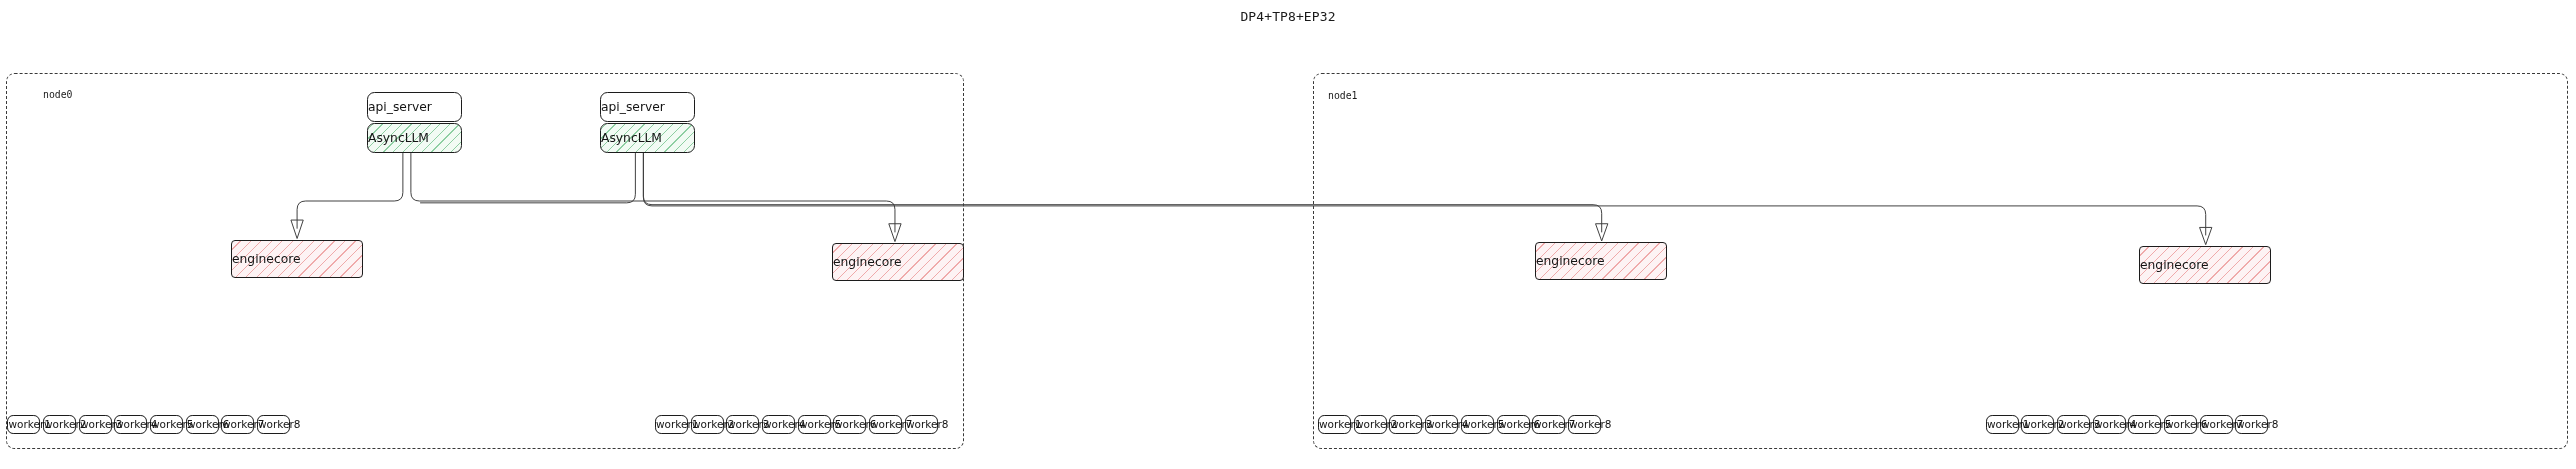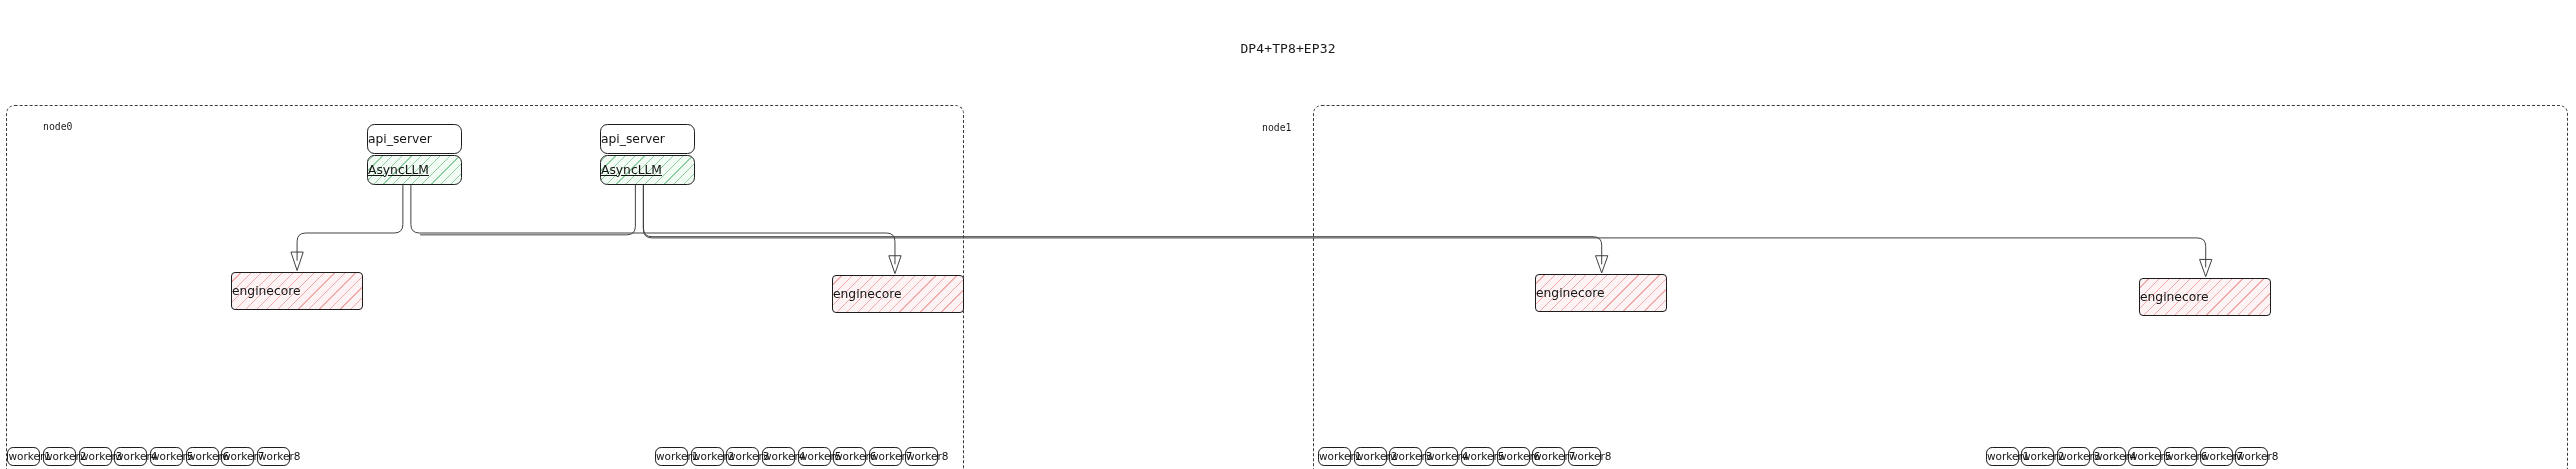--- a/index.html
+++ b/index.html
@@ -1,20 +1,20 @@
 <!DOCTYPE html>
 <html style="font-size:9.8px"><head>
 <meta charset="utf-8">
 <style>
   html,body{margin:0;padding:0;background:#ffffff;}
   body{
     font-family:"DejaVu Sans", sans-serif;
     width:2576px;height:469px;position:relative;overflow:hidden;
   }
-  #stage{position:absolute;left:0;top:0;width:2576px;height:369px;margin-top:32px;}
+  #stage{position:absolute;left:0;top:0;width:2576px;height:369px;}
 
   .title{
     position:absolute;left:0;top:8.6px;width:2576px;text-align:center;
     font-family:"DejaVu Sans Mono","Liberation Mono",monospace;
     font-size:13px;color:#1a1a1a;letter-spacing:0.1px;white-space:nowrap;
   }
 
   .node-panel{
     position:absolute;
     border:1.2px dashed #3a3a3a;
@@ -38,21 +38,20 @@
   .box.api{ border-radius:7.4px; }
   .box.async{
     border-radius:7.4px;
     background-color:#f2fbf4;
     background-image:repeating-linear-gradient(
         -45deg,
         rgba(60,170,95,0.55) 0px,
         rgba(60,170,95,0.55) 0.9px,
         rgba(0,0,0,0) 0.9px,
         rgba(0,0,0,0) 6.8px);
-    text-decoration:underline;
   }
   .box.engine{
     border-radius:4px;
     background-color:#fdf3f4;
     background-image:repeating-linear-gradient(
         -45deg,
         rgba(228,110,110,0.55) 0px,
         rgba(228,110,110,0.55) 0.9px,
         rgba(0,0,0,0) 0.9px,
         rgba(0,0,0,0) 7.4px);
@@ -93,21 +92,21 @@
   </div>
 
   <div class="box engine" style="left:231px;top:240px;width:132px;height:38px;">
     <span class="lbl">enginecore</span>
   </div>
   <div class="box engine" style="left:832px;top:243px;width:132px;height:38px;">
     <span class="lbl">enginecore</span>
   </div>
 
   <div class="node-panel" style="left:1313px;top:73px;width:1255px;height:376px;"></div>
-  <div class="node-label" style="left:1254px;top:90px;padding-left:8px;">node1</div>
+  <div class="node-label" style="left:1320px;top:90px;padding-left:8px;">node1</div>
 
   <div class="box engine" style="left:1535px;top:242px;width:132px;height:38px;">
     <span class="lbl">enginecore</span>
   </div>
   <div class="box engine" style="left:2139px;top:246px;width:132px;height:38px;">
     <span class="lbl">enginecore</span>
   </div>
 
   <svg class="edges" viewBox="0 0 4188 763" preserveAspectRatio="none">
 

